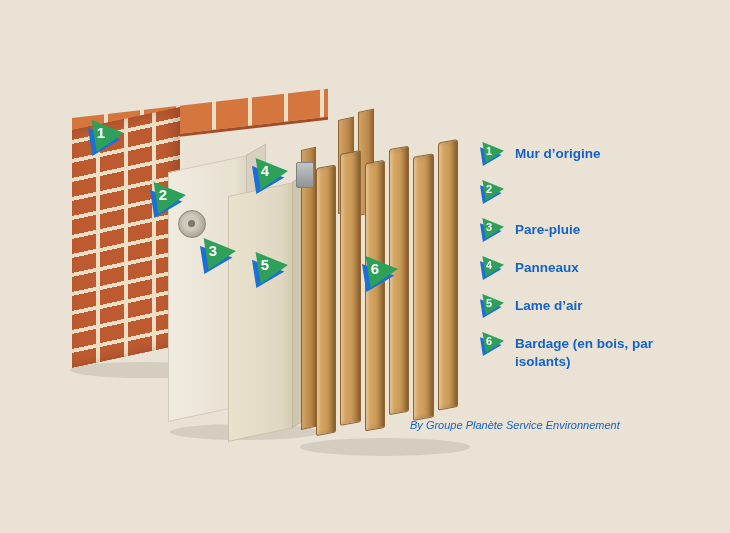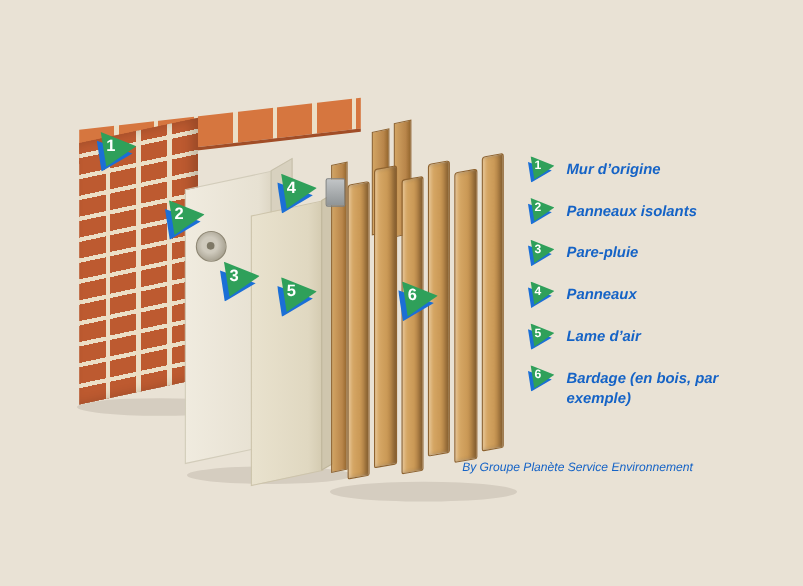--- a/index.html
+++ b/index.html
@@ -118,27 +118,27 @@
   .m1{left:88px;top:120px;} .m2{left:150px;top:182px;}
   .m3{left:200px;top:238px;} .m4{left:252px;top:158px;}
   .m5{left:252px;top:252px;} .m6{left:362px;top:256px;}
 
   
   .legend{position:absolute;left:480px;top:142px;width:196px;z-index:20;}
   .legend-item{display:flex;align-items:flex-start;gap:11px;margin-bottom:14px;}
   .legend-marker{position:relative;flex:0 0 24px;width:24px;height:24px;}
   .legend-marker .marker-num{font-size:11px;left:25%;top:15%;}
   .legend-label{
-    color:var(--txtblue);font-weight:bold;font-style:italic;
+    color:var(--txtblue);font-weight:bold;
     font-size:13.5px;line-height:1.3;padding-top:3px;
   }
 
   .attribution{
     position:absolute;left:410px;top:419px;width:230px;z-index:20;
-    color:var(--txtblue);font-style:italic;font-size:11px;text-align:center;
+    color:var(--txtblue);font-style:italic;font-size:11px;
   }
 </style>
 </head>
 <body>
 
 <div class="canvas">
 
   <div class="diagram">
     <div class="shadow s1"></div>
     <div class="shadow s2"></div>
@@ -208,21 +208,20 @@
         <span class="marker-num">1</span>
       </span>
       <span class="legend-label">Mur d’origine</span>
     </div>
     <div class="legend-item">
       <span class="marker legend-marker">
         <span class="t-blue"></span>
         <span class="t-green"></span>
         <span class="marker-num">2</span>
       </span>
-      <span class="legend-label">Panneaux isolants</span>
     </div>
     <div class="legend-item">
       <span class="marker legend-marker">
         <span class="t-blue"></span>
         <span class="t-green"></span>
         <span class="marker-num">3</span>
       </span>
       <span class="legend-label">Pare-pluie</span>
     </div>
     <div class="legend-item">
@@ -240,19 +239,19 @@
         <span class="marker-num">5</span>
       </span>
       <span class="legend-label">Lame d’air</span>
     </div>
     <div class="legend-item">
       <span class="marker legend-marker">
         <span class="t-blue"></span>
         <span class="t-green"></span>
         <span class="marker-num">6</span>
       </span>
-      <span class="legend-label">Bardage (en bois, par exemple)</span>
+      <span class="legend-label">Bardage (en bois, par isolants)</span>
     </div>
   </div>
 
   <div class="attribution">By Groupe Planète Service Environnement</div>
 
 </div>
 
 </body></html>

